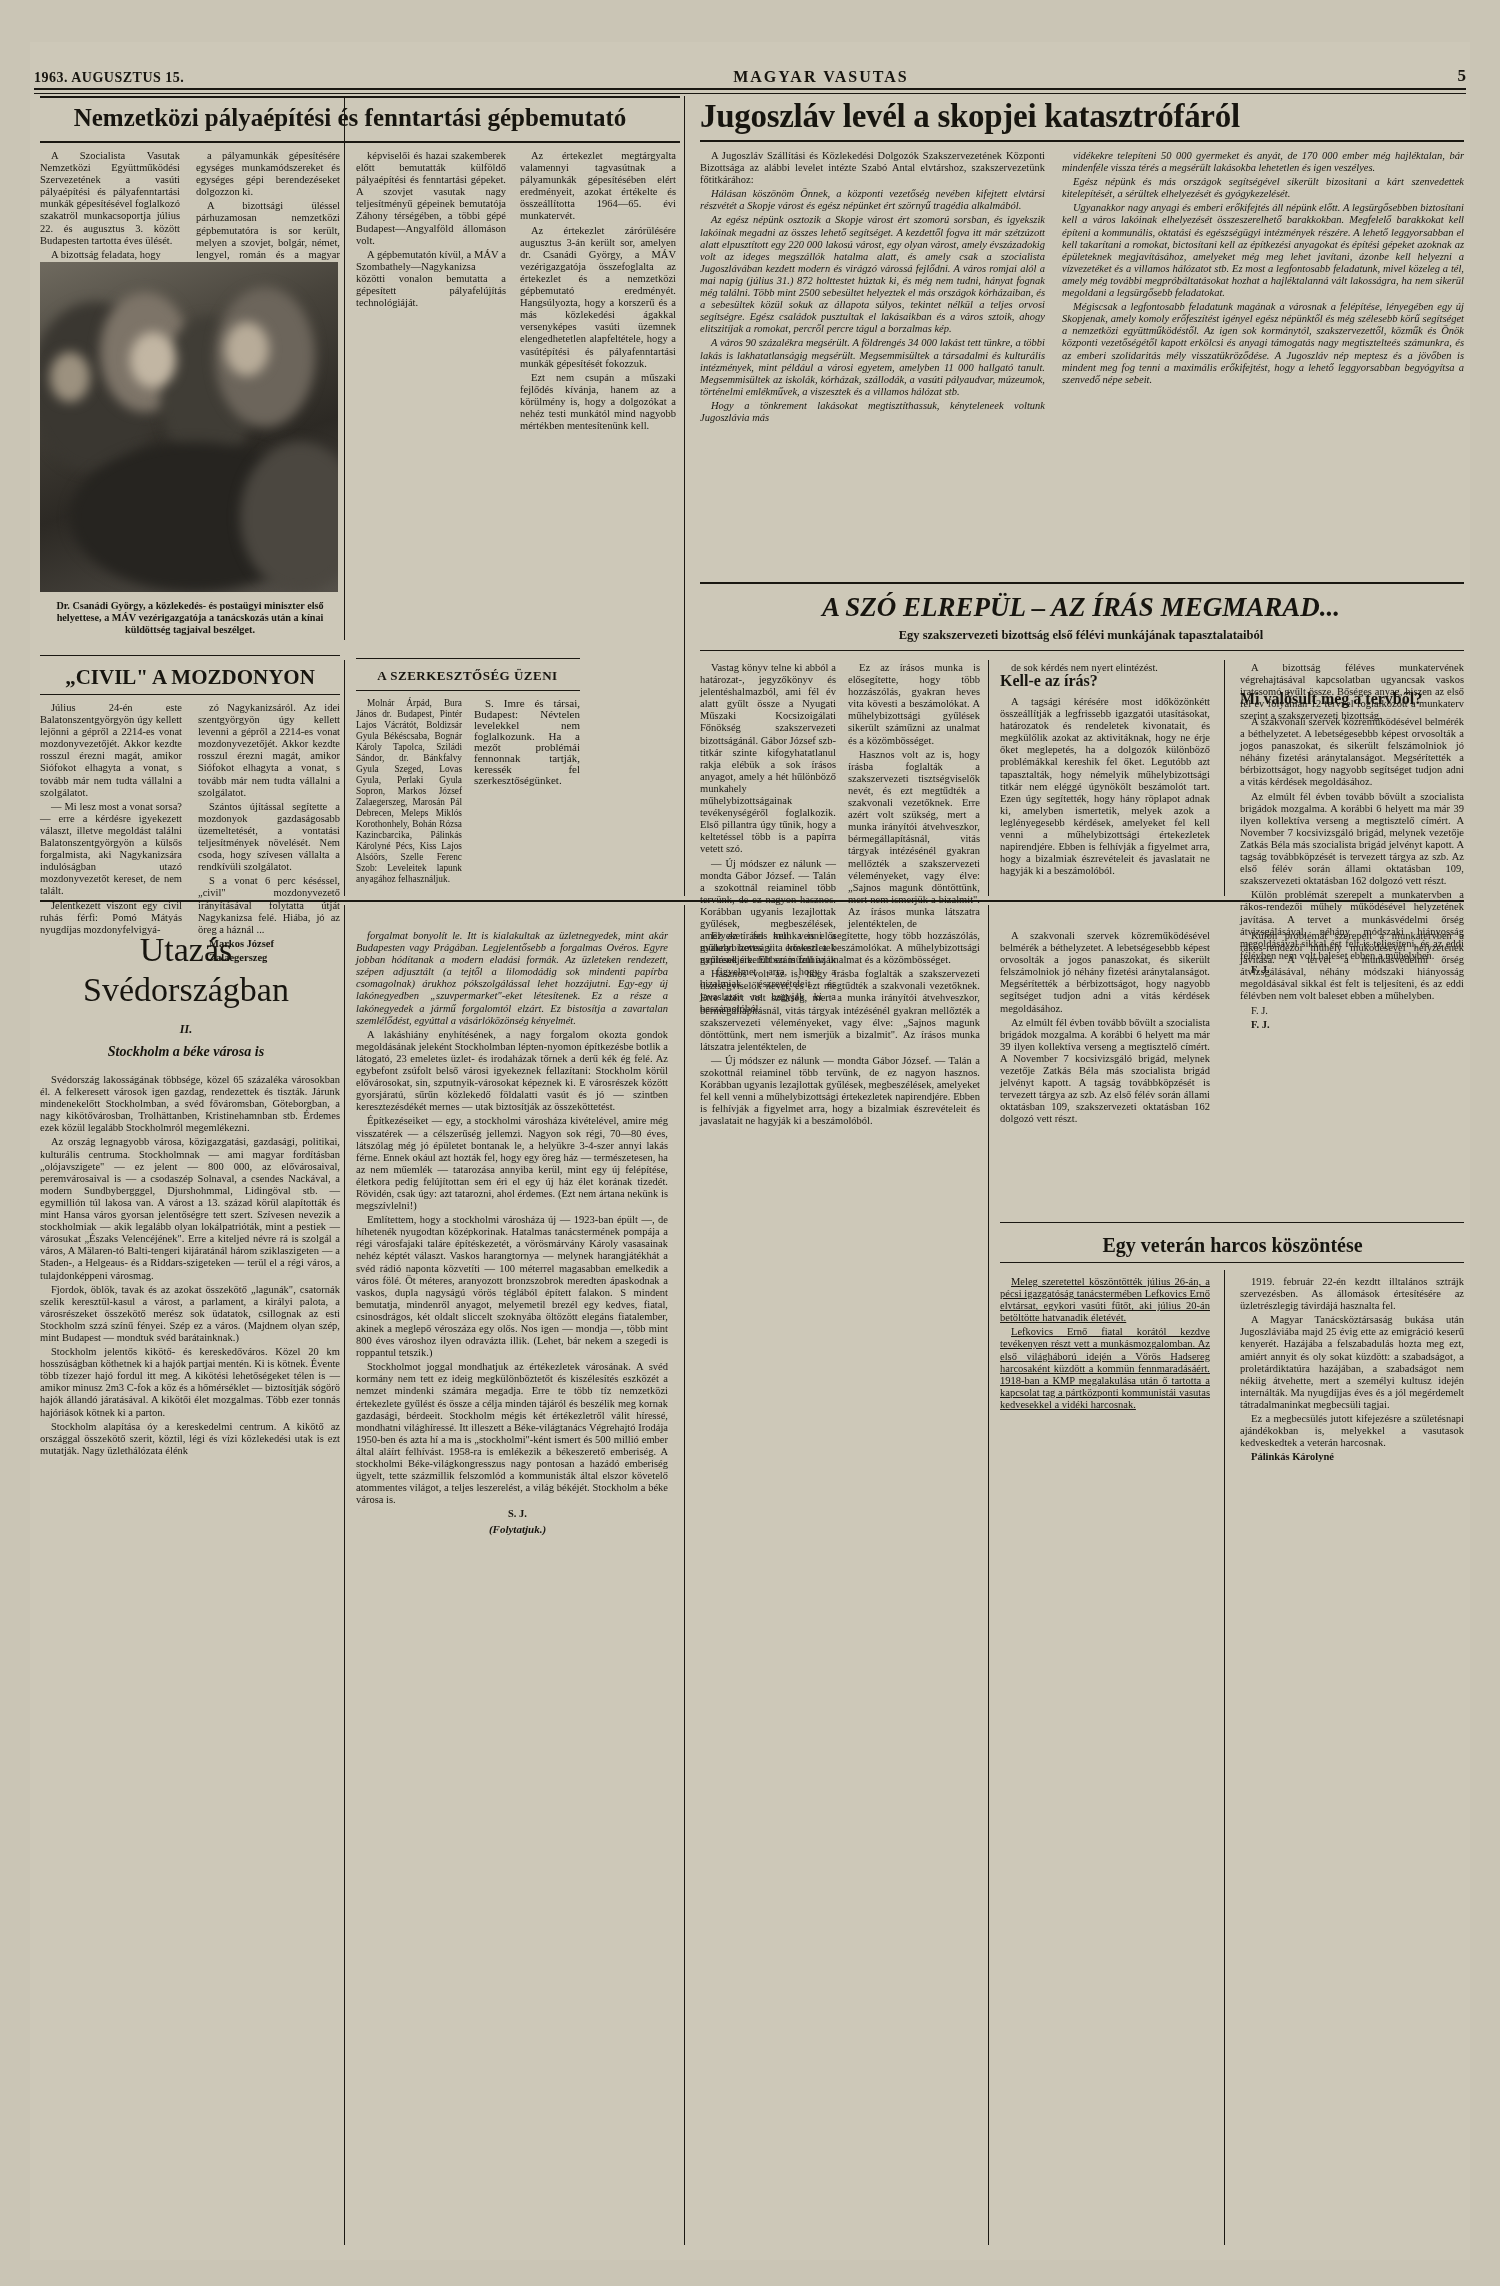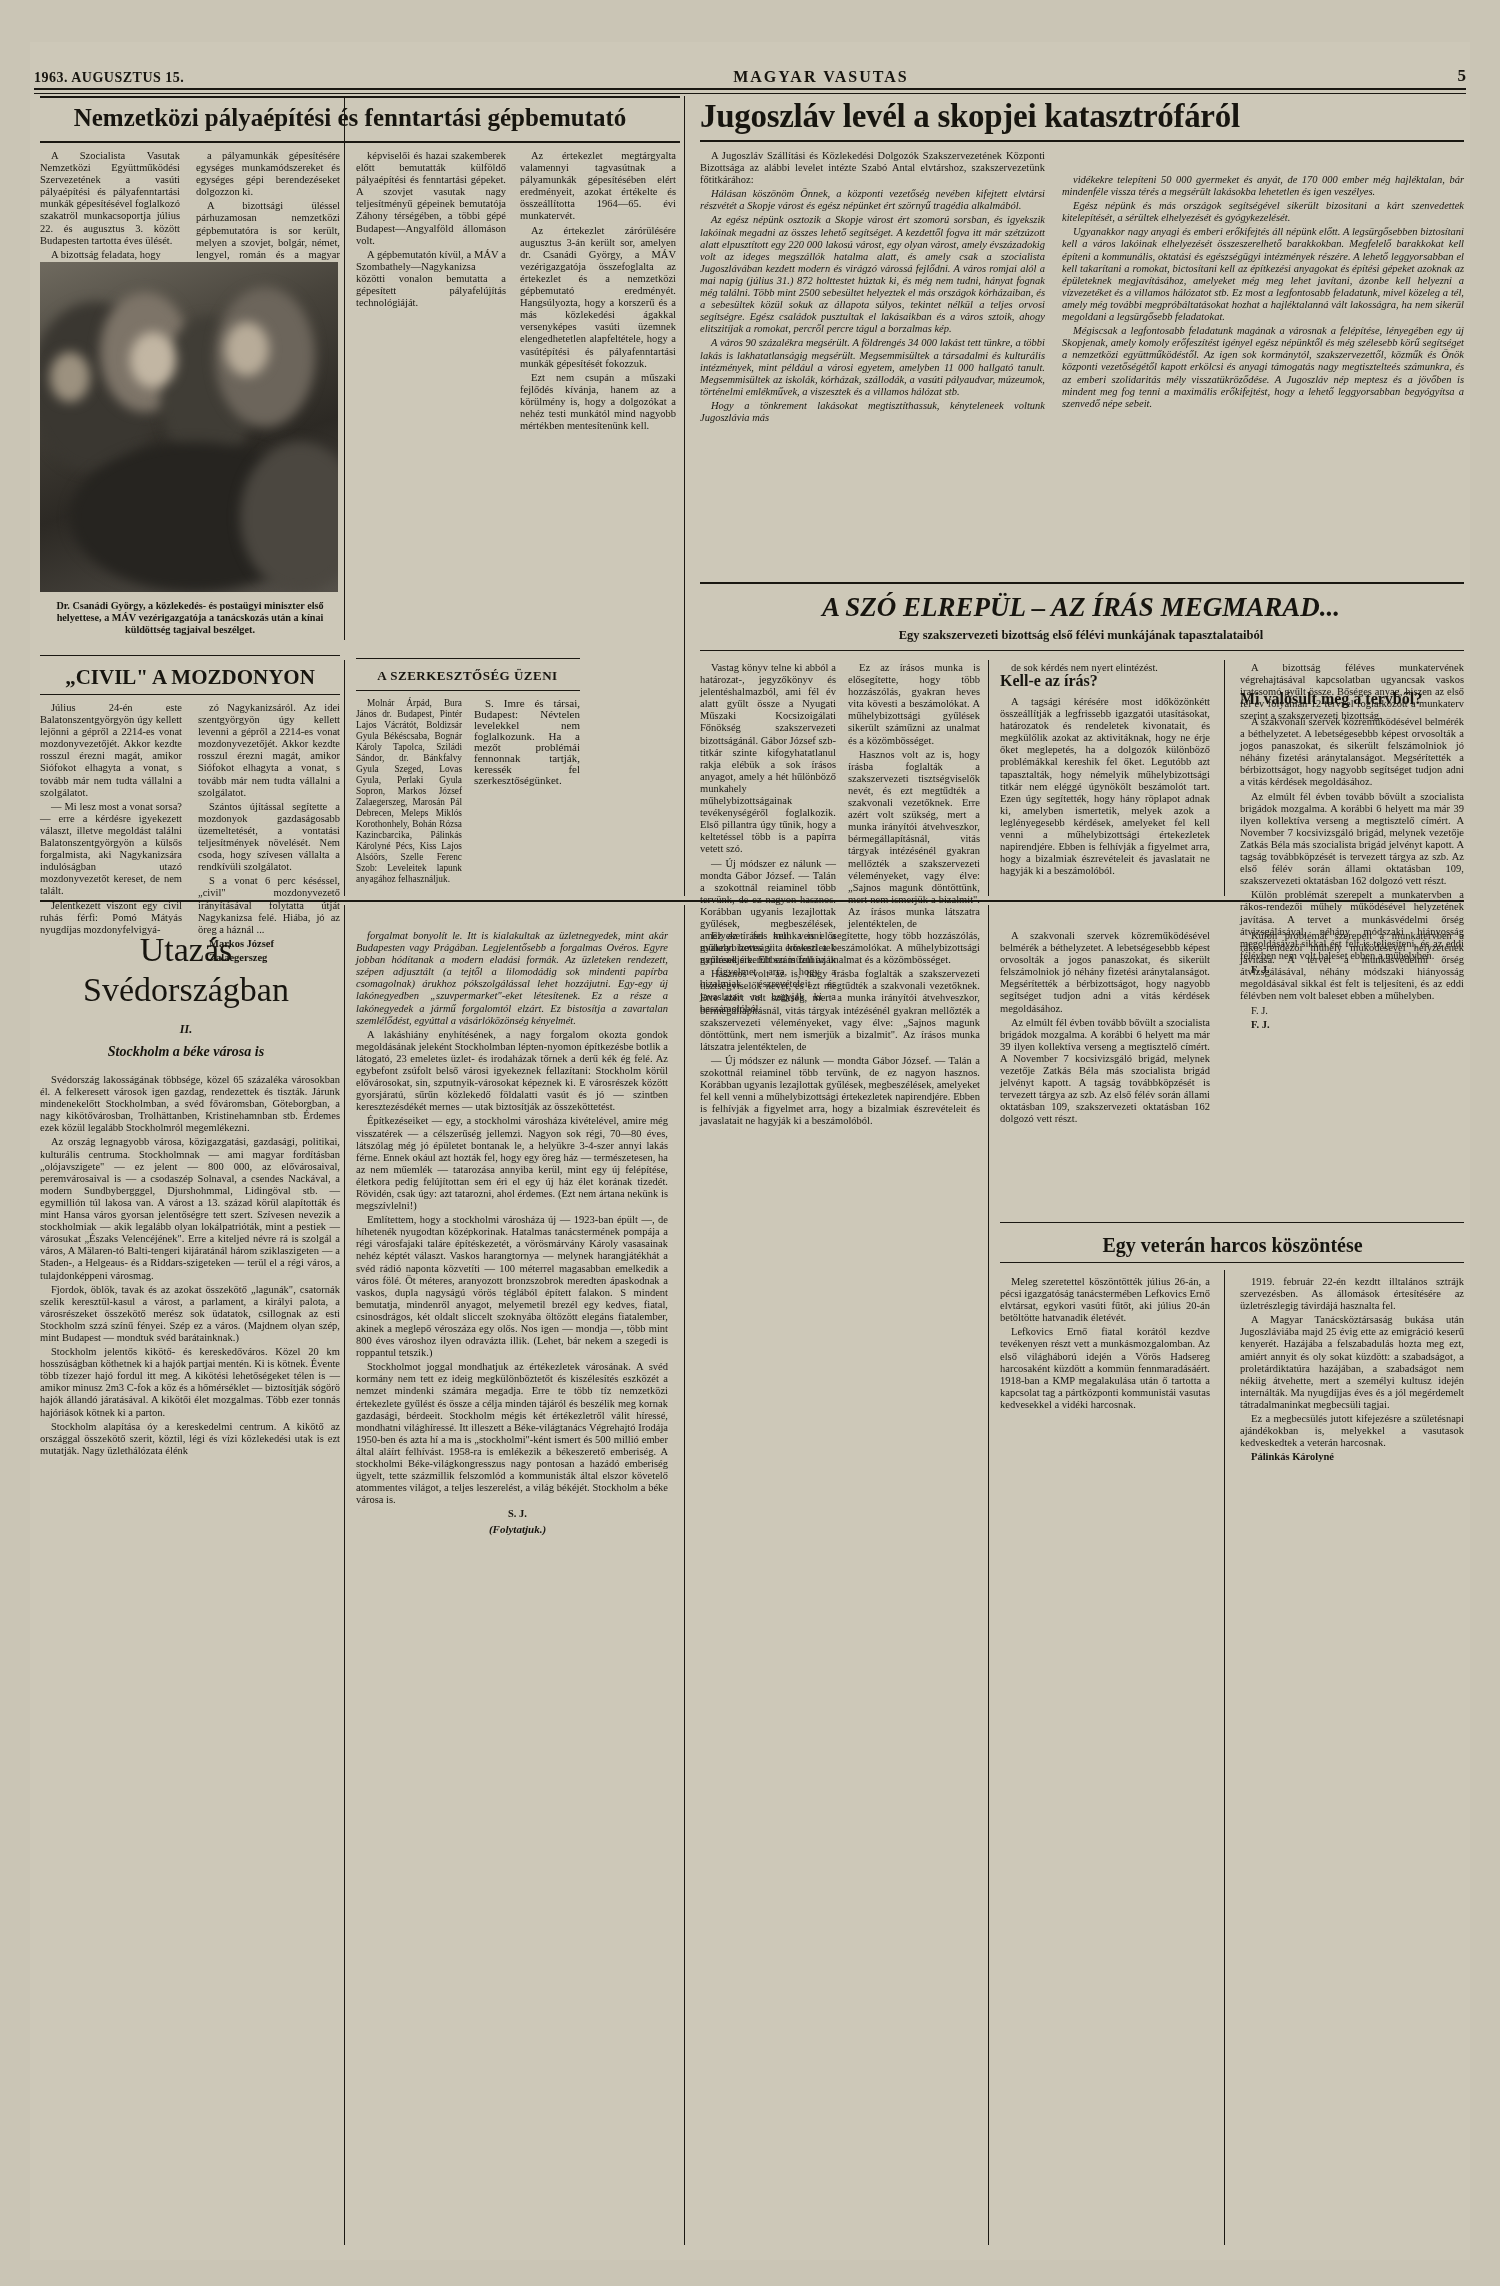--- a/index.html
+++ b/index.html
@@ -199,21 +199,21 @@
  </div>
 
  <div id="t-jugoszlav">Jugoszláv levél a skopjei katasztrófáról</div>
  <div class="col" style="left:700px;top:150px;width:345px;">
    <p class="first">A Jugoszláv Szállítási és Közlekedési Dolgozók Szakszervezetének Központi Bizottsága az alábbi levelet intézte Szabó Antal elvtárshoz, szakszervezetünk főtitkárához:</p>
    <p class="ital">Hálásan köszönöm Önnek, a központi vezetőség nevében kifejtett elvtársi részvétét a Skopje várost és egész népünket ért szörnyű tragédia alkalmából.</p>
    <p class="ital">Az egész népünk osztozik a Skopje várost ért szomorú sorsban, és igyekszik lakóinak megadni az összes lehető segítséget. A kezdettől fogva itt már szétzúzott alatt elpusztított egy 220 000 lakosú várost, egy olyan várost, amely évszázadokig volt az ideges megszállók hatalma alatt, és amely csak a szocialista Jugoszlávában kezdett modern és virágzó várossá fejlődni. A város romjai alól a mai napig (július 31.) 872 holttestet húztak ki, és még nem tudni, hányat fognak még találni. Több mint 2500 sebesültet helyeztek el más országok kórházaiban, és a sebesültek közül sokuk az állapota súlyos, tekintet nélkül a teljes orvosi segítségre. Egész családok pusztultak el lakásaikban és a város sztoik, ahogy elitszitíjak a romokat, percről percre tágul a borzalmas kép.</p>
    <p class="ital">A város 90 százalékra megsérült. A földrengés 34 000 lakást tett tünkre, a többi lakás is lakhatatlanságig megsérült. Megsemmisültek a társadalmi és kulturális intézmények, mint például a városi egyetem, amelyben 11 000 hallgató tanult. Megsemmisültek az iskolák, kórházak, szállodák, a vasúti pályaudvar, múzeumok, történelmi emlékművek, a viszesztek és a villamos hálózat stb.</p>
    <p class="ital">Hogy a tönkrement lakásokat megtisztíthassuk, kényteleneek voltunk Jugoszlávia más</p>
  </div>
- <div class="col ital" style="left:1062px;top:150px;width:402px;margin-top:24px;">
+ <div class="col ital" style="left:1062px;top:150px;width:402px;">
    <p class="first">vidékekre telepíteni 50 000 gyermeket és anyát, de 170 000 ember még hajléktalan, bár mindenféle vissza térés a megsérült lakásokba lehetetlen és igen veszélyes.</p>
    <p>Egész népünk és más országok segítségével sikerült bizositani a kárt szenvedettek kitelepítését, a sérültek elhelyezését és gyógykezelését.</p>
    <p>Ugyanakkor nagy anyagi és emberi erőkifejtés áll népünk előtt. A legsürgősebben biztosítani kell a város lakóinak elhelyezését összeszerelhető barakkokban. Megfelelő barakkokat kell építeni a kommunális, oktatási és egészségügyi intézmények részére. A lehető leggyorsabban el kell takarítani a romokat, bictosítani kell az építkezési anyagokat és építési gépeket azoknak az épületeknek megjavításához, amelyeket még meg lehet javítani, ázonbe kell helyezni a vízvezetéket és a villamos hálózatot stb. Ez most a legfontosabb feladatunk, mivel közeleg a tél, amely még további megpróbáltatásokat hozhat a hajléktalanná vált lakosságra, ha nem sikerül megoldani a legsürgősebb feladatokat.</p>
    <p>Mégiscsak a legfontosabb feladatunk magának a városnak a felépítése, lényegében egy új Skopjenak, amely komoly erőfeszítést igényel egész népünktől és még szélesebb körű segítséget a nemzetközi együttműködéstől. Az igen sok kormánytól, szakszervezettől, közműk és Önök központi vezetőségétől kapott erkölcsi és anyagi támogatás nagy megtisztelteés számunkra, és az emberi szolidaritás mély visszatükröződése. A Jugoszláv nép meptesz és a jövőben is mindent meg fog tenni a maximális erőkifejtést, hogy a lehető leggyorsabban begyógyítsa a szenvedő népe sebeit.</p>
  </div>
 
  <div id="t-szoelrepul">A SZÓ ELREPÜL – AZ ÍRÁS MEGMARAD...</div>
  <div id="t-szoelrepul-sub">Egy szakszervezeti bizottság első félévi munkájának tapasztalataiból</div>
 
  <div class="col" style="left:700px;top:662px;width:136px;">
@@ -275,21 +275,21 @@
    <p class="first">A szakvonali szervek közreműködésével belmérék a béthelyzetet. A lebetségesebbb képest orvosolták a jogos panaszokat, és sikerült felszámolniok jó néhány fizetési aránytalanságot. Megsérítették a bérbizottságot, hogy nagyobb segítséget tudjon adni a vitás kérdések megoldásához.</p>
    <p>Az elmúlt fél évben tovább bővült a szocialista brigádok mozgalma. A korábbi 6 helyett ma már 39 ilyen kollektíva verseng a megtisztelő címért. A November 7 kocsivizsgáló brigád, melynek vezetője Zatkás Béla más szocialista brigád jelvényt kapott. A tagság továbbköpzését is tervezett tárgya az szb. Az első félév során állami oktatásban 109, szakszervezeti oktatásban 162 dolgozó vett részt.</p>
  </div>
  <div class="col" style="left:1240px;top:930px;width:224px;">
    <p class="first">Külön problémát szerepelt a munkatervben a rákos-rendezői műhely működésével helyzetének javítása. A tervet a munkásvédelmi őrség átvizsgálásával, néhány módszaki hiányosság megoldásával sikkal ést felt is teljesíteni, és az eddi félévben nem volt baleset ebben a műhelyben.</p>
    <p>F. J.</p>
    <p class="sig">F. J.</p>
  </div>
 
  <div id="t-veteran">Egy veterán harcos köszöntése</div>
- <div class="col" style="left:1000px;top:1276px;width:210px;">
+ <div class="col" style="left:1000px;top:1276px;width:210px;text-decoration:underline;">
    <p class="first">Meleg szeretettel köszöntötték július 26-án, a pécsi igazgatóság tanácstermében Lefkovics Ernő elvtársat, egykori vasúti fűtőt, aki július 20-án betöltötte hatvanadik életévét.</p>
    <p>Lefkovics Ernő fiatal korától kezdve tevékenyen részt vett a munkásmozgalomban. Az első világháború idején a Vörös Hadsereg harcosaként küzdött a kommün fennmaradásáért. 1918-ban a KMP megalakulása után ő tartotta a kapcsolat tag a pártközponti kommunistái vasutas kedvesekkel a vidéki harcosnak.</p>
  </div>
  <div class="col" style="left:1240px;top:1276px;width:224px;">
    <p class="first">1919. február 22-én kezdtt illtalános sztrájk szervezésben. As állomások értesítésére az üzletrészlegig távirdájá hasznalta fel.</p>
    <p>A Magyar Tanácsköztársaság bukása után Jugoszláviába majd 25 évig ette az emigráció keserű kenyerét. Hazájába a felszabadulás hozta meg ezt, amiért annyit és oly sokat küzdött: a szabadságot, a proletárdiktatúra hazájában, a szabadságot nem nékiig átvehette, mert a személyi kultusz idején internálták. Ma nyugdíjjas éves és a jól megérdemelt tátradalmaninkat megbecsüli tagjai.</p>
    <p>Ez a megbecsülés jutott kifejezésre a születésnapi ajándékokban is, melyekkel a vasutasok kedveskedtek a veterán harcosnak.</p>
    <p class="sig">Pálinkás Károlyné</p>
  </div>
 

